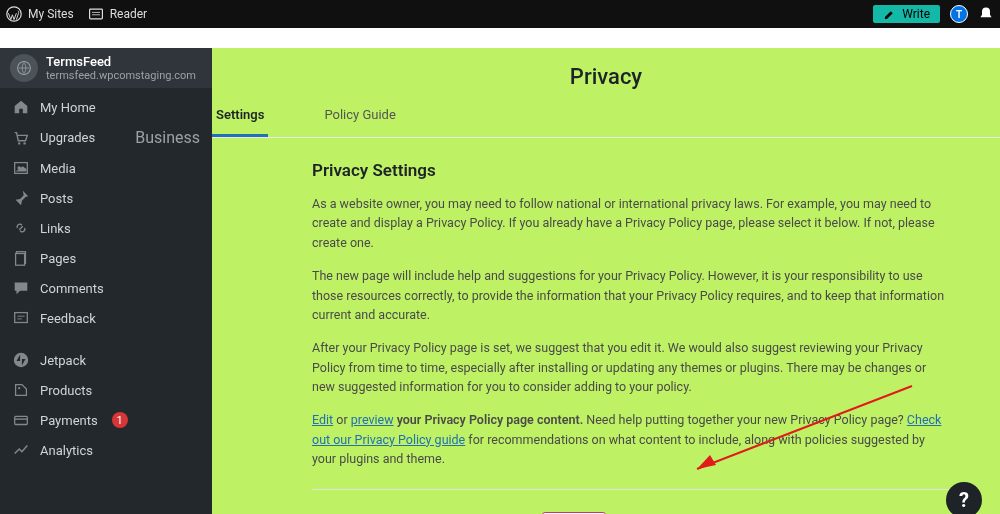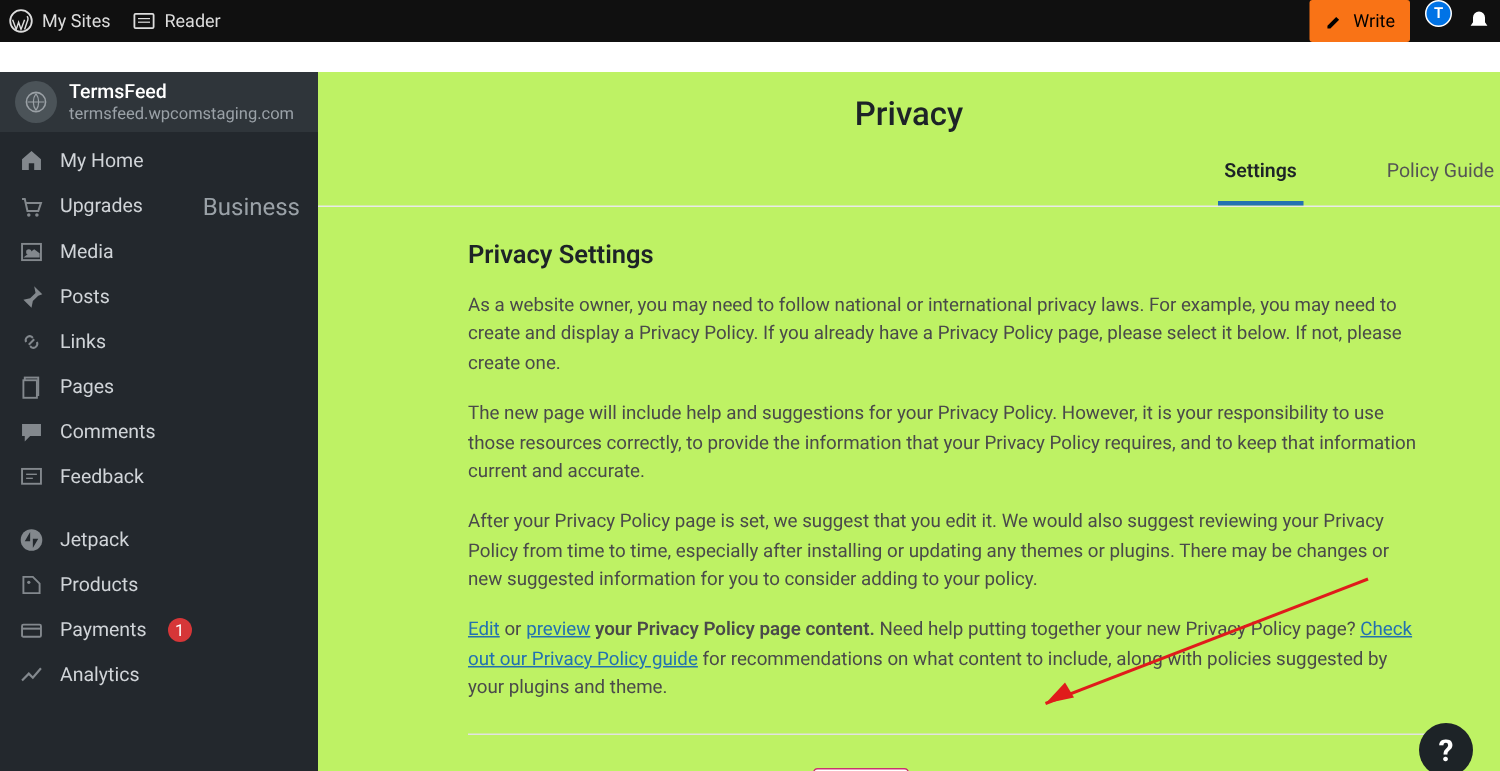--- a/index.html
+++ b/index.html
@@ -1,43 +1,43 @@
 <!DOCTYPE html>
 <html><head>
 <meta charset="utf-8">
 <style>
   * { box-sizing: border-box; margin: 0; padding: 0; }
   html, body { width: 1000px; height: 514px; font-family: -apple-system, "Segoe UI", Roboto, sans-serif; font-size: 13px; color: #1d2327; overflow: hidden; background: #fff; }
   
-  .adminbar { height: 28px; background: #101010; color: #ddd; display: flex; padding: 0 6px; gap: 10px; }
+  .adminbar { height: 28px; background: #101010; color: #ddd; display: flex; align-items: center; padding: 0 6px; gap: 10px; }
   .adminbar .left { display: flex; align-items: center; gap: 14px; }
   .adminbar .item { display: flex; align-items: center; gap: 6px; font-size: 12px; cursor: pointer; color: #ddd; }
   .adminbar .spacer { flex: 1; }
-  .adminbar .write-btn { background: #f97316; color: #000; padding: 2px 10px; border-radius: 2px; font-size: 12px; display: flex; align-items: center; gap: 6px; cursor: pointer; }
+  .adminbar .write-btn { background: #14b8a6; color: #000; padding: 2px 10px; border-radius: 2px; font-size: 12px; display: flex; align-items: center; gap: 6px; cursor: pointer; }
   .adminbar .avatar { width: 18px; height: 18px; border-radius: 50%; background: #0073e6; border: 1px solid #fff; display: flex; align-items: center; justify-content: center; font-size: 10px; color: #fff; font-weight: 600; }
   .adminbar svg { width: 16px; height: 16px; fill: #ddd; }
   
   .shell { display: flex; height: calc(100% - 28px); margin-top: 20px; }
   .sidebar { width: 212px; background: #23282d; color: #ccc; display: flex; flex-direction: column; font-size: 13px; overflow: hidden; }
   .site-block { background: #2f353a; padding: 6px 10px; display: flex; gap: 8px; align-items: center; }
   .site-ava { width: 28px; height: 28px; background: #4b5358; border-radius: 50%; display:flex; align-items:center; justify-content:center; }
   .site-block .title { color: #fff; font-size: 13px; font-weight: 500; }
   .site-block .sub { color: #9aa1a7; font-size: 11px; }
   .menu { list-style: none; padding: 4px 0; }
   .menu li { display: flex; align-items: center; gap: 10px; padding: 6px 12px; color: #d0d4d8; cursor: pointer; position: relative; }
   .menu li .mi-icon { width: 18px; height: 18px; display: flex; align-items: center; justify-content: center; opacity: .8; }
   .menu li .mi-icon svg { width: 18px; height: 18px; fill: #9ba1a6; }
   .menu li .right-txt { margin-left: auto; font-size: 16px; color: #9aa1a7; }
   .menu li .badge { margin-left: 4px; background: #d63638; color: #fff; border-radius: 9px; min-width: 16px; height: 16px; font-size: 11px; display: inline-flex; align-items: center; justify-content: center; padding: 0 4px; }
   .menu .sep { height: 10px; }
   
   .main { flex: 1; background: #bef264; overflow: auto; position: relative; }
   .page-title-wrap { text-align: center; padding: 16px 0 8px; }
   .page-title { font-size: 22px; font-weight: 500; }
-  .tabs { display: flex; justify-content: flex-end; gap: 52px; border-bottom: 1px solid #e9e9e9; }
+  .tabs { display: flex; justify-content: flex-start; gap: 52px; border-bottom: 1px solid #e9e9e9; }
   .tab { padding: 10px 4px 12px; font-size: 13px; color: #555; cursor: pointer; border-bottom: 3px solid transparent; }
   .tab.active { color: #1d2327; font-weight: 600; border-bottom-color: #2271b1; }
   .content { padding: 22px 50px 40px 100px; max-width: 980px; }
   .content h2 { font-size: 17px; font-weight: 600; margin-bottom: 14px; }
   .content p { color: #4a4a4a; line-height: 1.55; margin-bottom: 14px; font-size: 12.5px; }
   .content a { color: #2271b1; text-decoration: underline; }
   .divider { border: none; border-top: 1px solid #e2e2e2; margin: 20px 0 16px; }
   .row { display: flex; align-items: center; gap: 30px; padding: 6px 0; }
   .row .label { width: 200px; font-size: 10px; font-weight: 700; color: #1d2327; }
   .btn-outline { border: 1px solid #c9356e; color: #c9356e; background: #fff; padding: 4px 12px; border-radius: 3px; font-size: 12.5px; cursor: pointer; }

